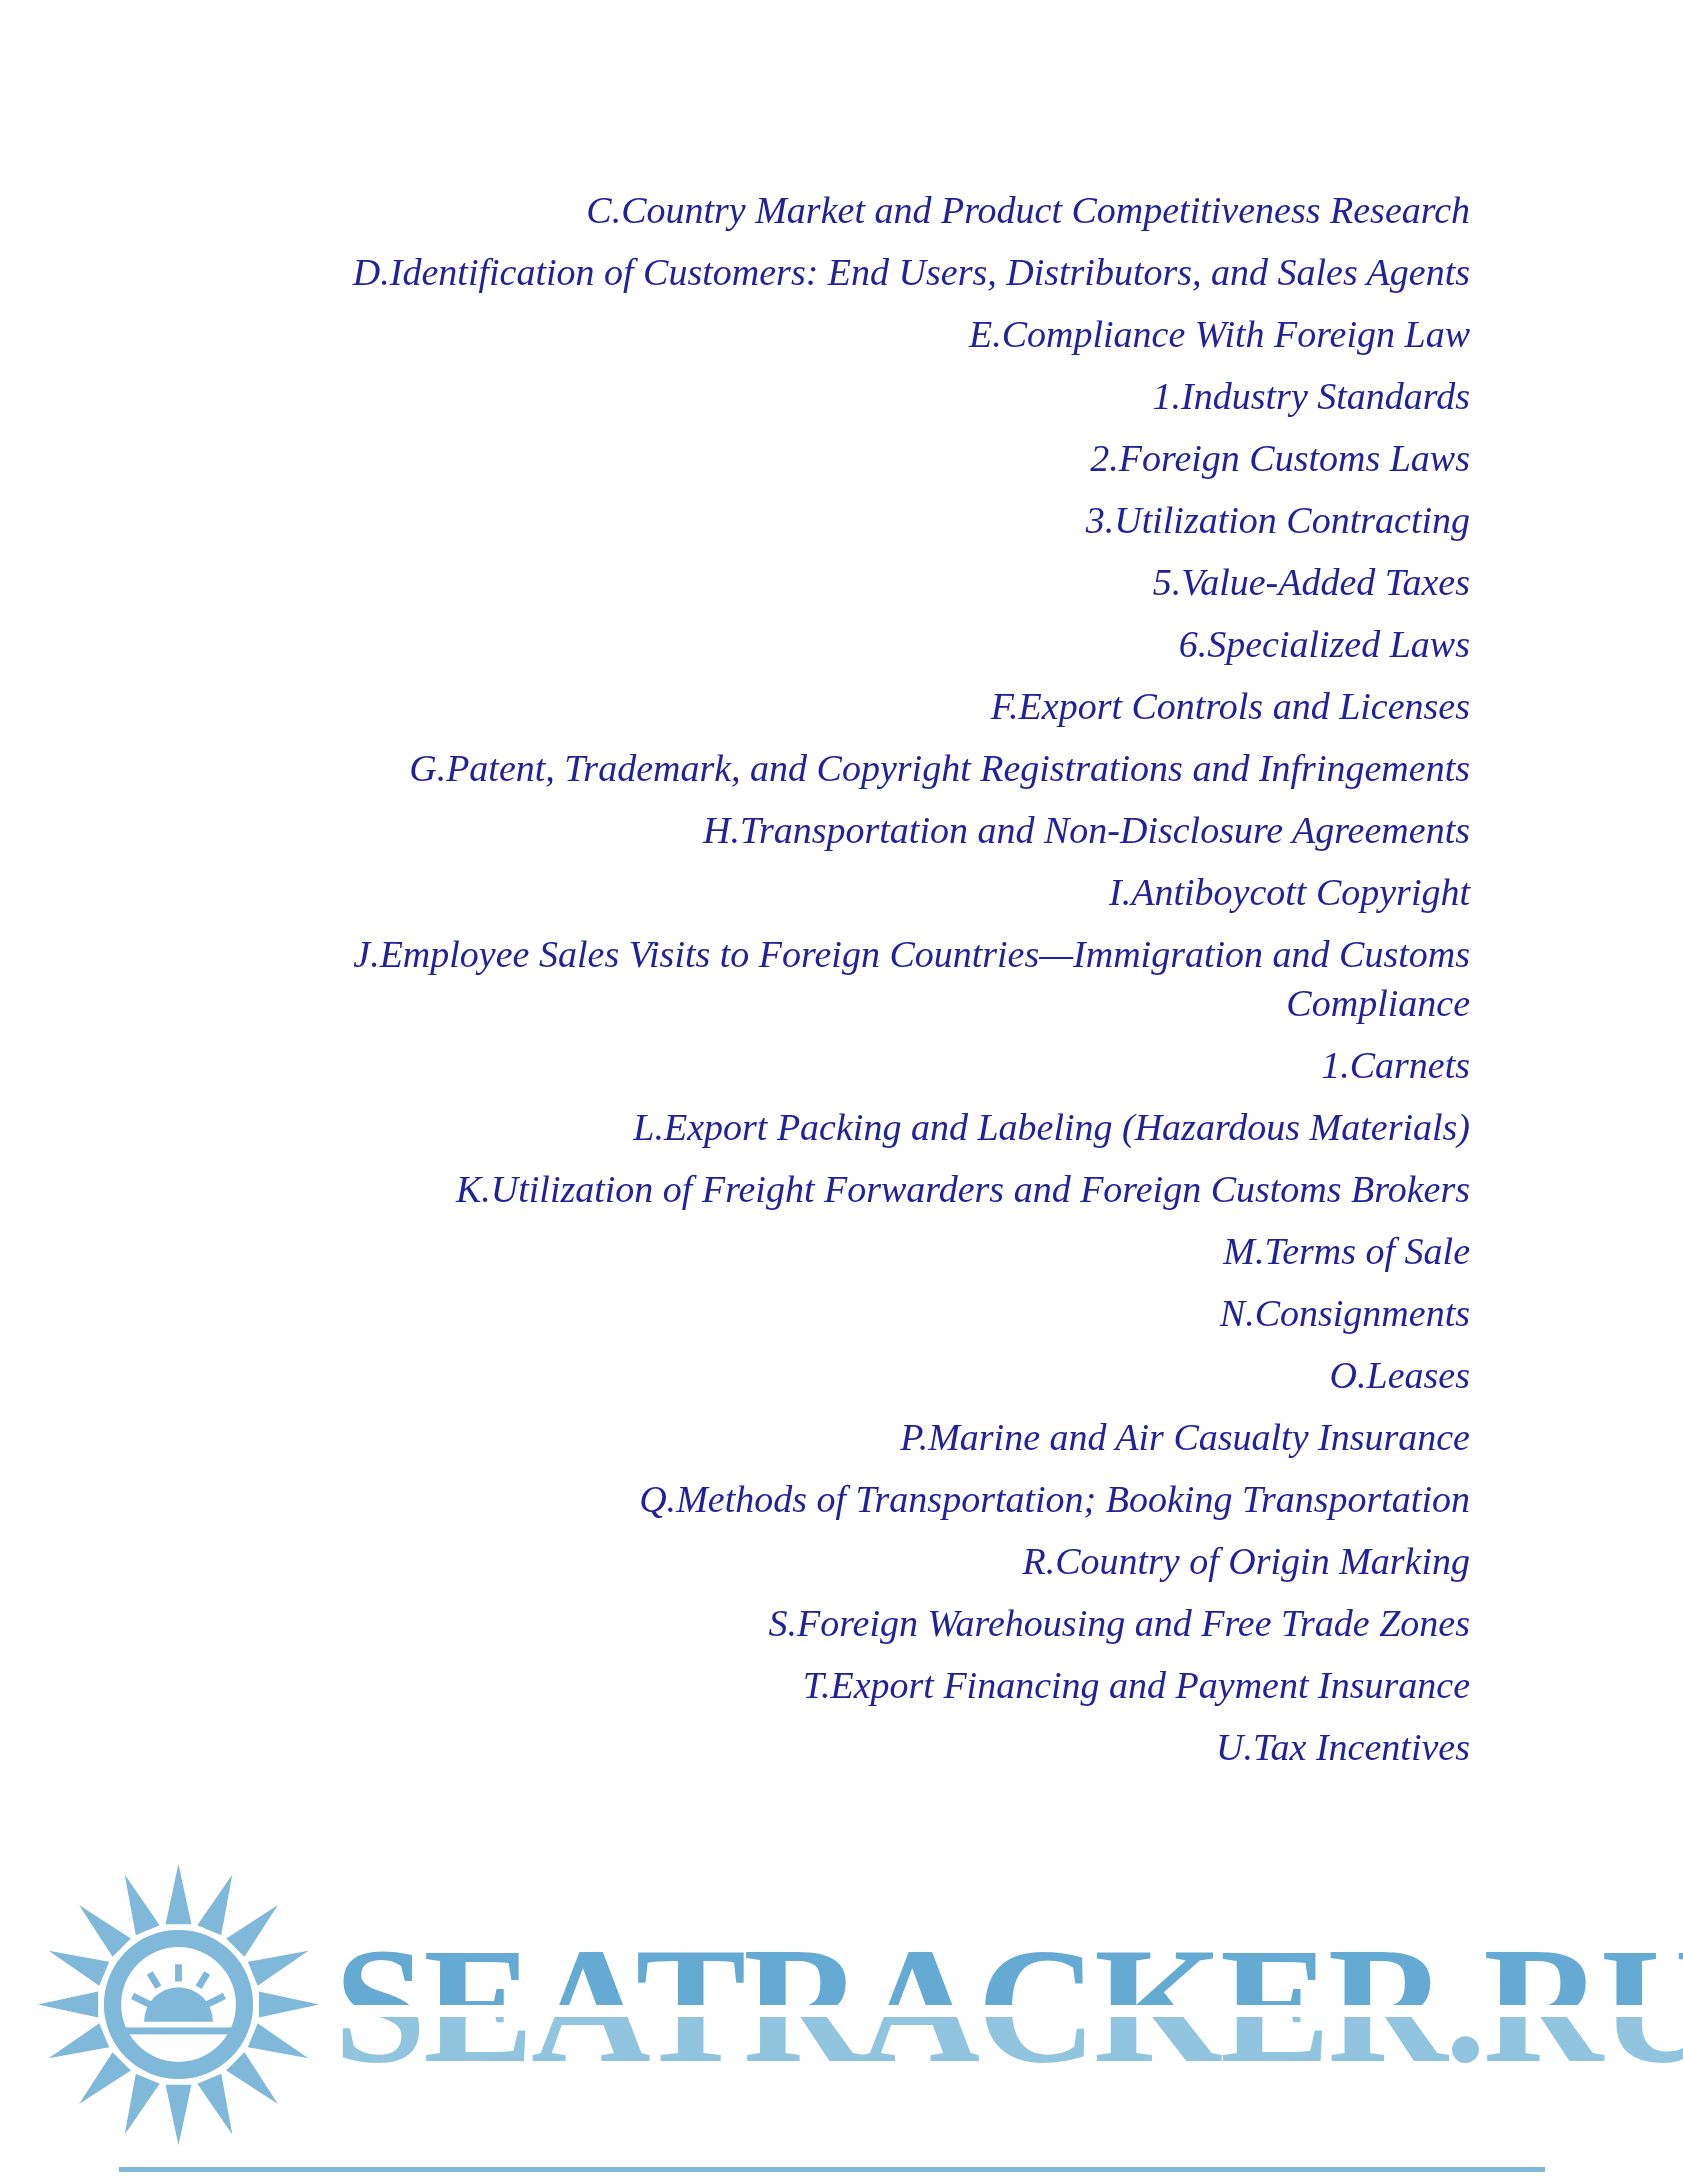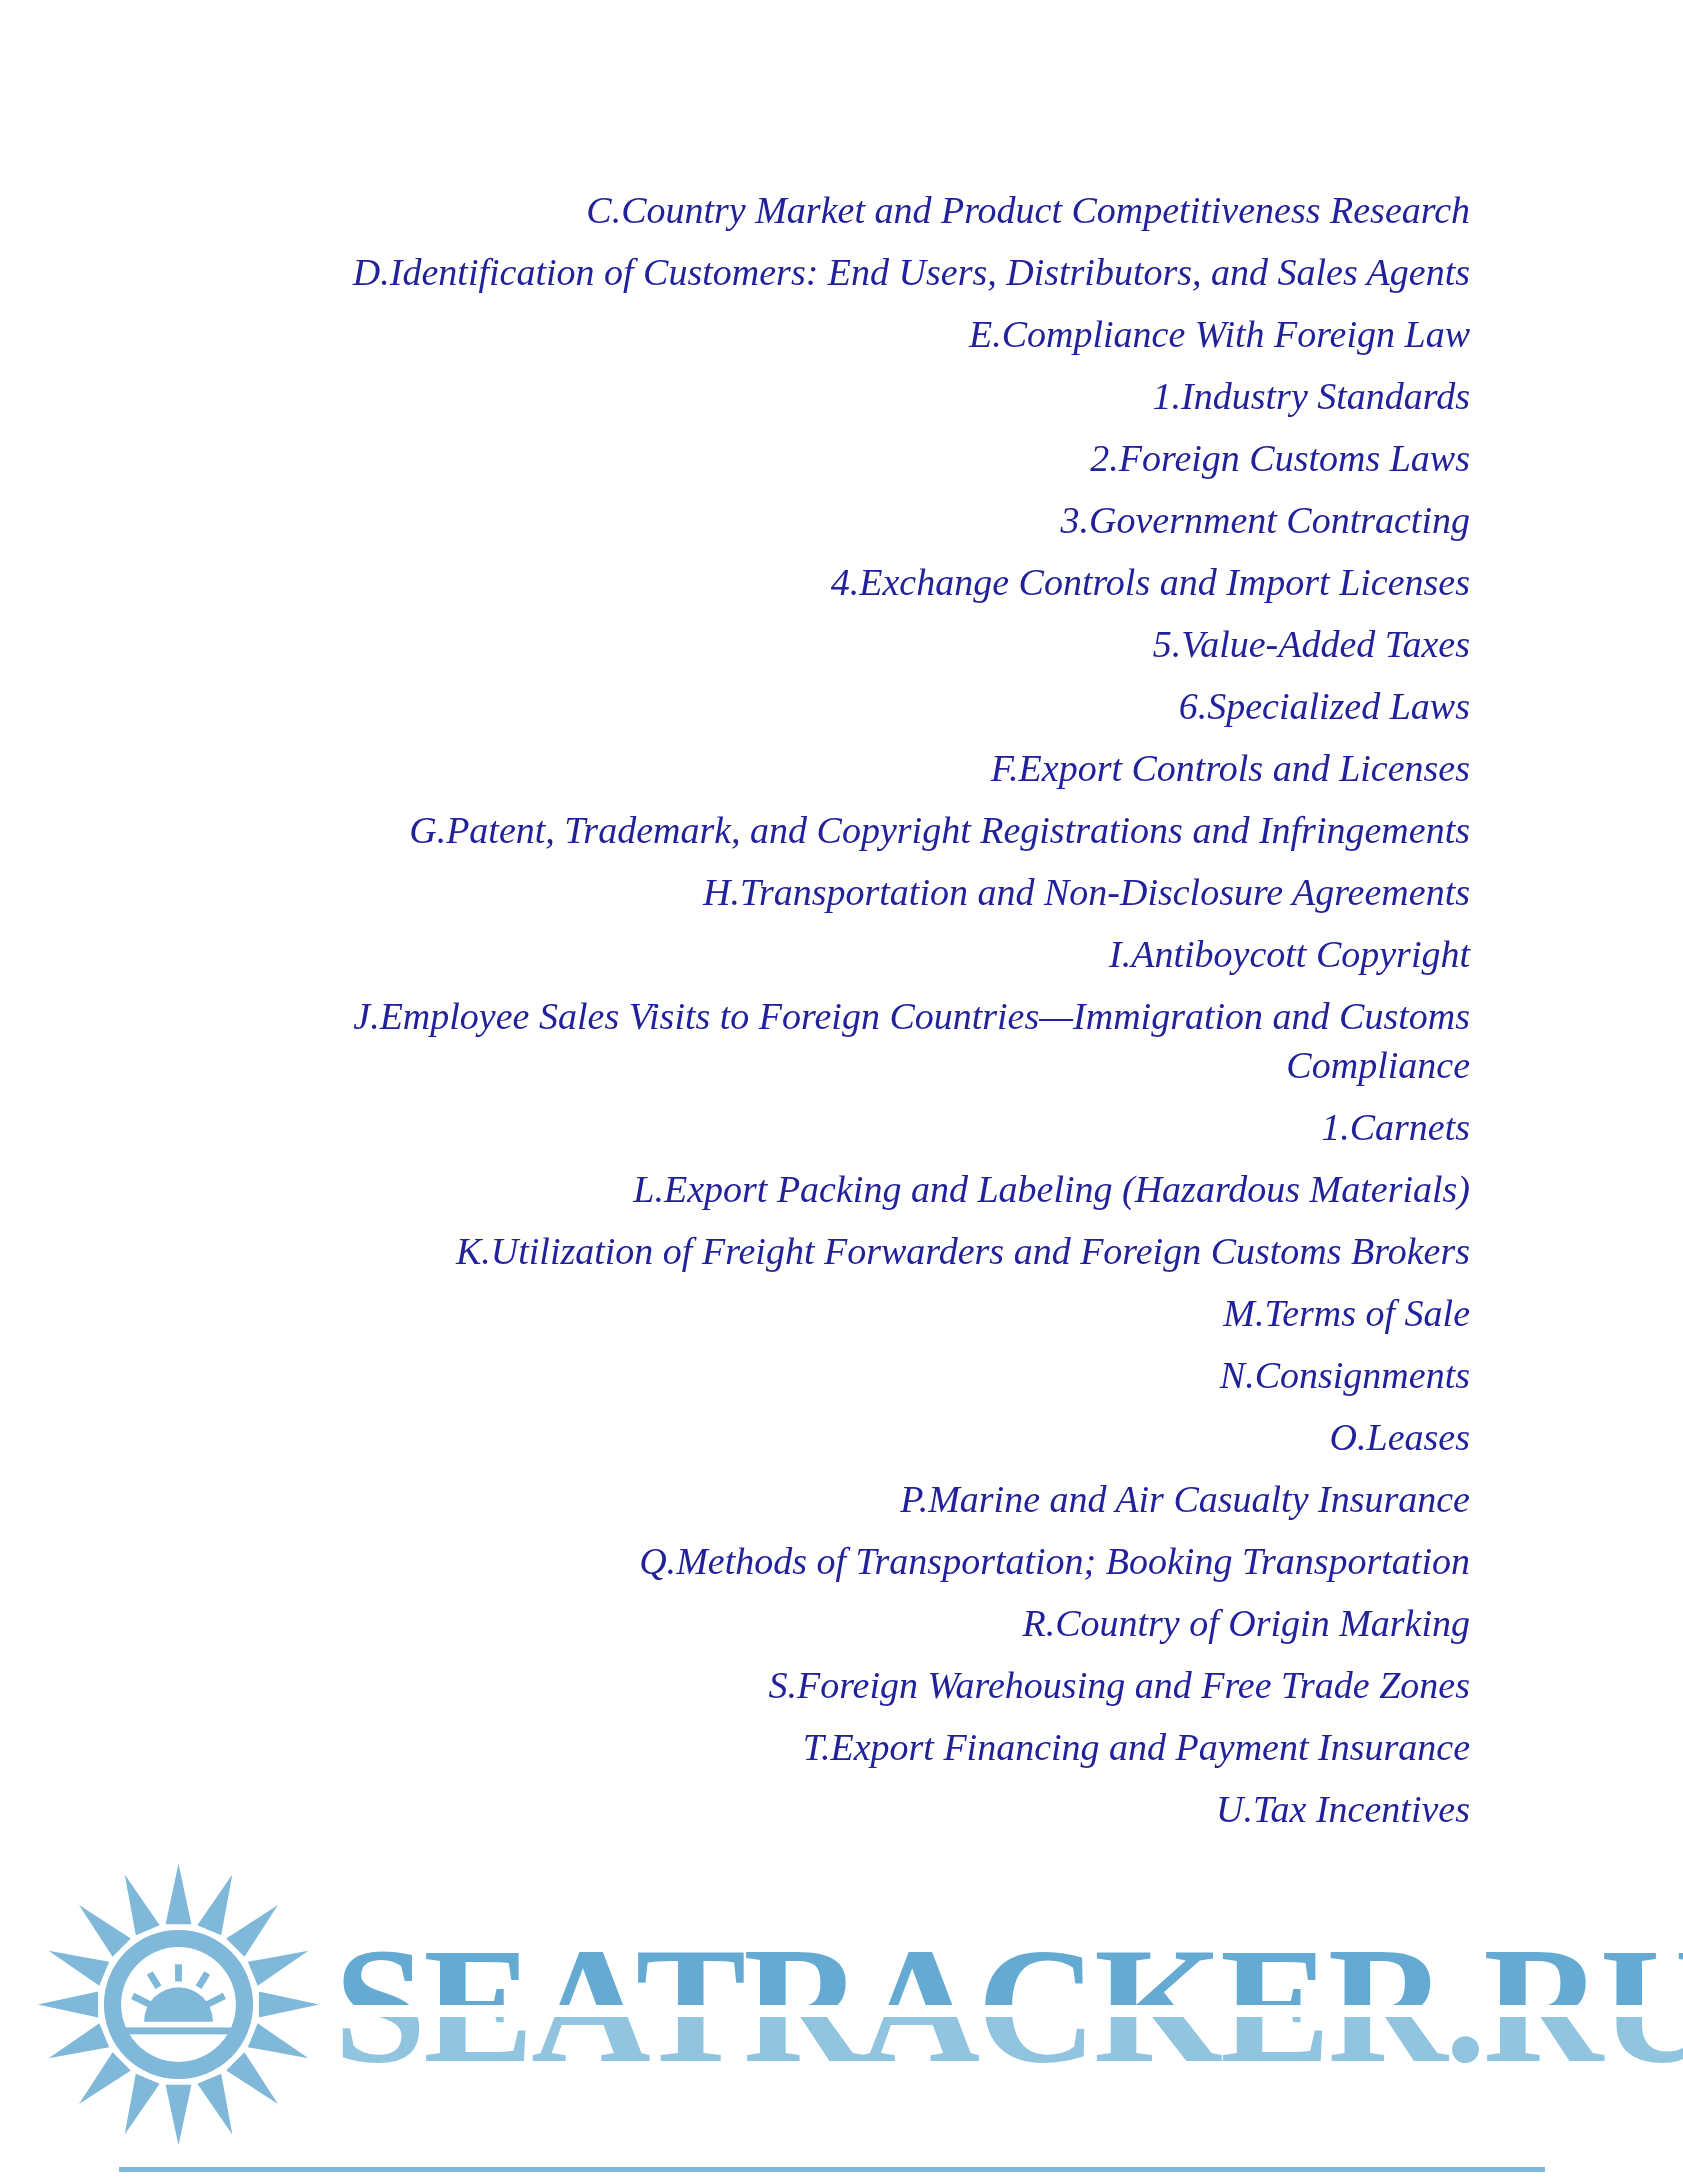--- a/index.html
+++ b/index.html
@@ -72,22 +72,21 @@
 <body>
 
 <div class="page">
 
   <div class="toc">
       <div class="toc-item style-letter"><span class="marker">C.</span><span class="text">Country Market and Product Competitiveness Research</span></div>
       <div class="toc-item style-letter"><span class="marker">D.</span><span class="text">Identification of Customers: End Users, Distributors, and Sales Agents</span></div>
       <div class="toc-item style-letter"><span class="marker">E.</span><span class="text">Compliance With Foreign Law</span></div>
       <div class="toc-item style-number"><span class="marker">1.</span><span class="text">Industry Standards</span></div>
       <div class="toc-item style-number"><span class="marker">2.</span><span class="text">Foreign Customs Laws</span></div>
-      <div class="toc-item style-number"><span class="marker">3.</span><span class="text">Government Contracting</span></div>
-      <div class="toc-item style-number"><span class="marker">4.</span><span class="text">Exchange Controls and Import Licenses</span></div>
+      <div class="toc-item style-number"><span class="marker">3.</span><span class="text">Utilization Contracting</span></div>
       <div class="toc-item style-tight"><span class="marker">5.</span><span class="text">Value-Added Taxes</span></div>
       <div class="toc-item style-tight"><span class="marker">6.</span><span class="text">Specialized Laws</span></div>
       <div class="toc-item style-letter"><span class="marker">F.</span><span class="text">Export Controls and Licenses</span></div>
       <div class="toc-item style-letter"><span class="marker">G.</span><span class="text">Patent, Trademark, and Copyright Registrations and Infringements</span></div>
       <div class="toc-item style-letter"><span class="marker">H.</span><span class="text">Transportation and Non-Disclosure Agreements</span></div>
       <div class="toc-item style-letter"><span class="marker">I.</span><span class="text">Antiboycott Copyright</span></div>
       <div class="toc-item style-letter"><span class="marker">J.</span><span class="text">Employee Sales Visits to Foreign Countries—Immigration and Customs Compliance</span></div>
       <div class="toc-item style-number"><span class="marker">1.</span><span class="text">Carnets</span></div>
       <div class="toc-item style-letter"><span class="marker">L.</span><span class="text">Export Packing and Labeling (Hazardous Materials)</span></div>
       <div class="toc-item style-letter"><span class="marker">K.</span><span class="text">Utilization of Freight Forwarders and Foreign Customs Brokers</span></div>

